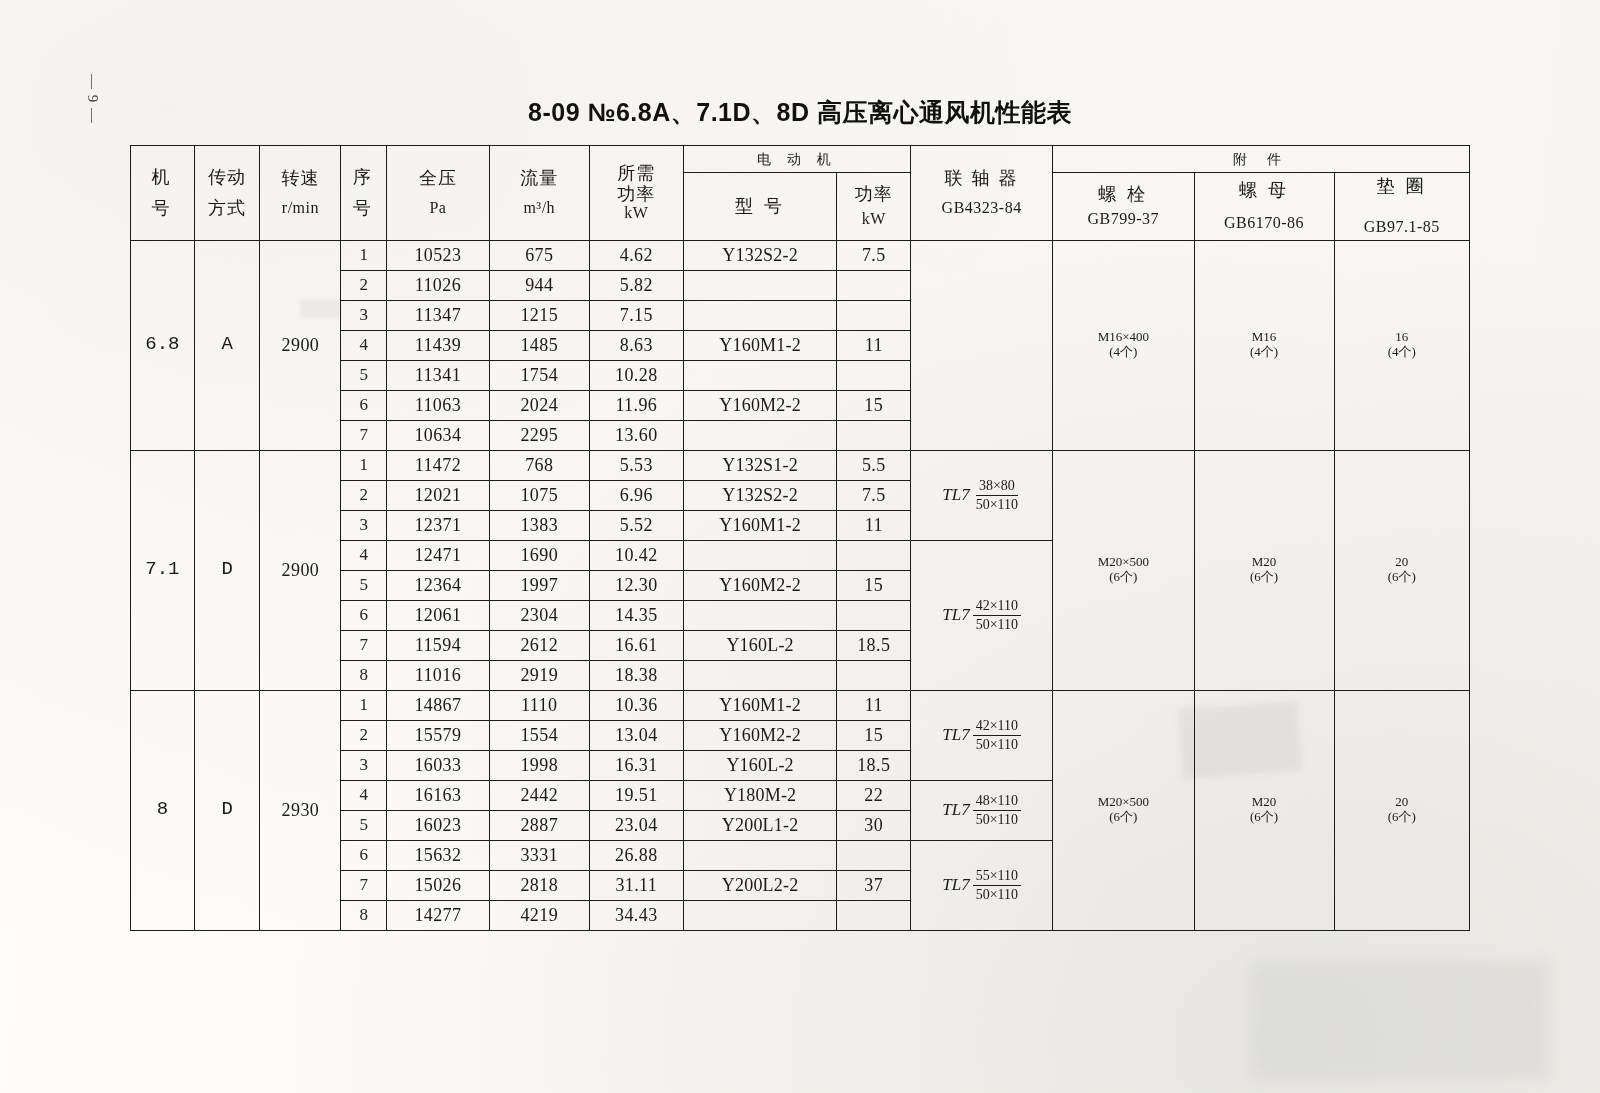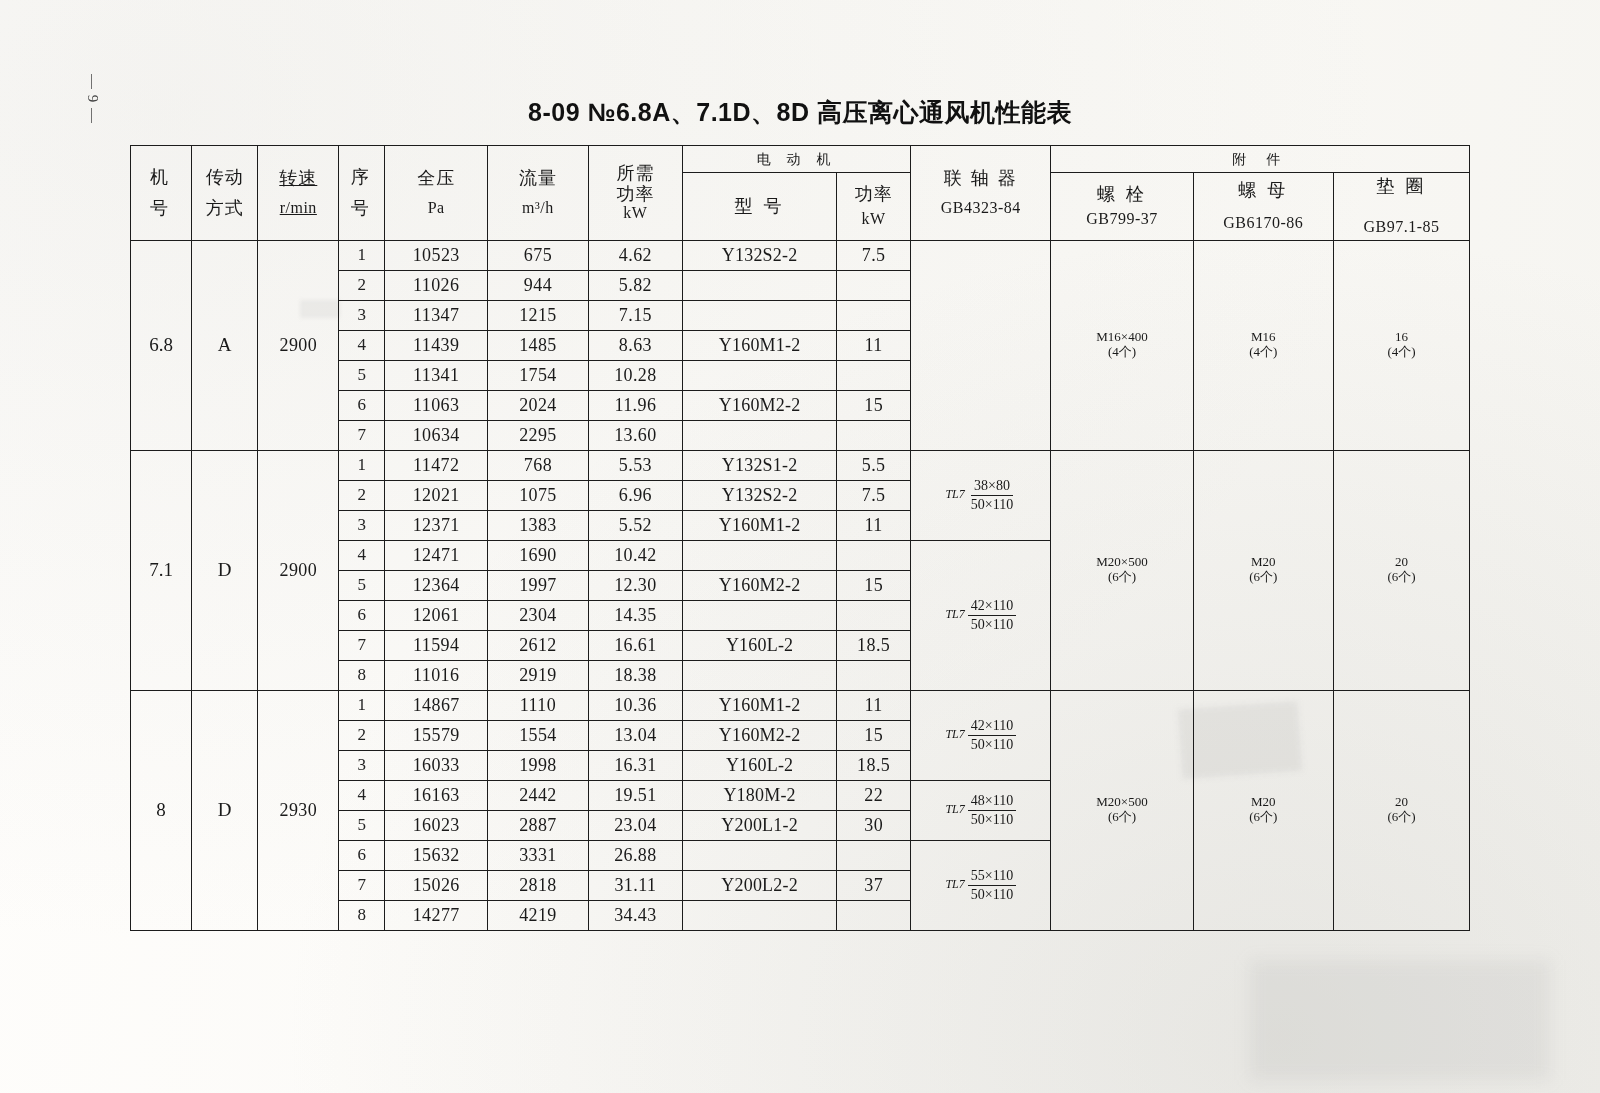--- a/index.html
+++ b/index.html
@@ -88,36 +88,36 @@
   .hd-span2 {
     font-family: "Liberation Sans", sans-serif;
     font-size: 14px;
     letter-spacing: 6px;
   }
 
   
   .num { font-family: "Liberation Serif", serif; font-size: 18px; letter-spacing: 0.4px; }
   .idx { font-family: "Liberation Serif", serif; font-size: 17px; color: #222; }
   .motor { font-family: "Liberation Serif", serif; font-size: 18px; letter-spacing: 0.2px; }
-  .machine-no { font-family: Liberation Serif, serif; font-size: 19px; }
+  .machine-no { font-family: Liberation Mono, monospace; font-size: 19px; }
   .acc { font-family: "Liberation Serif", serif; font-size: 13px; }
   .acc .qty { display: block; }
 
   
   tbody tr { height: 30px; }
 
   
   .frac {
     display: inline-flex;
     align-items: center;
     gap: 3px;
     font-family: "Liberation Serif", serif;
     font-size: 17px;
   }
-  .frac .tl { font-style: italic; font-size: 12px; }
+  .frac .tl { font-style: italic; font-size: 17px; }
   .frac .fr {
     display: inline-flex;
     flex-direction: column;
     align-items: center;
     line-height: 1.12;
     font-size: 14px;
   }
   .frac .fr .top { border-bottom: 1.4px solid #1c1c1c; padding: 0 3px 1px 3px; }
   .frac .fr .bot { padding: 1px 3px 0 3px; }
 
@@ -153,21 +153,21 @@
             <span class="l1 hd-cn">机</span>
             <span class="l2 hd-cn">号</span>
           </span>
         </th>
         <th rowspan="2" style="width:70px;">
           <span class="hd-stack">
             <span class="l1 hd-cn" style="letter-spacing:1px">传动</span>
             <span class="l2 hd-cn" style="letter-spacing:1px">方式</span>
           </span>
         </th>
-        <th rowspan="2" style="width:84px;text-decoration:underline;">
+        <th rowspan="2" style="width:84px;">
           <span class="hd-stack">
             <span class="l1 hd-cn" style="letter-spacing:1px">转速</span>
             <span class="l2 hd-sub">r/min</span>
           </span>
         </th>
         <th rowspan="2" style="width:42px;">
           <span class="hd-stack">
             <span class="l1 hd-cn">序</span>
             <span class="l2 hd-cn">号</span>
           </span>

